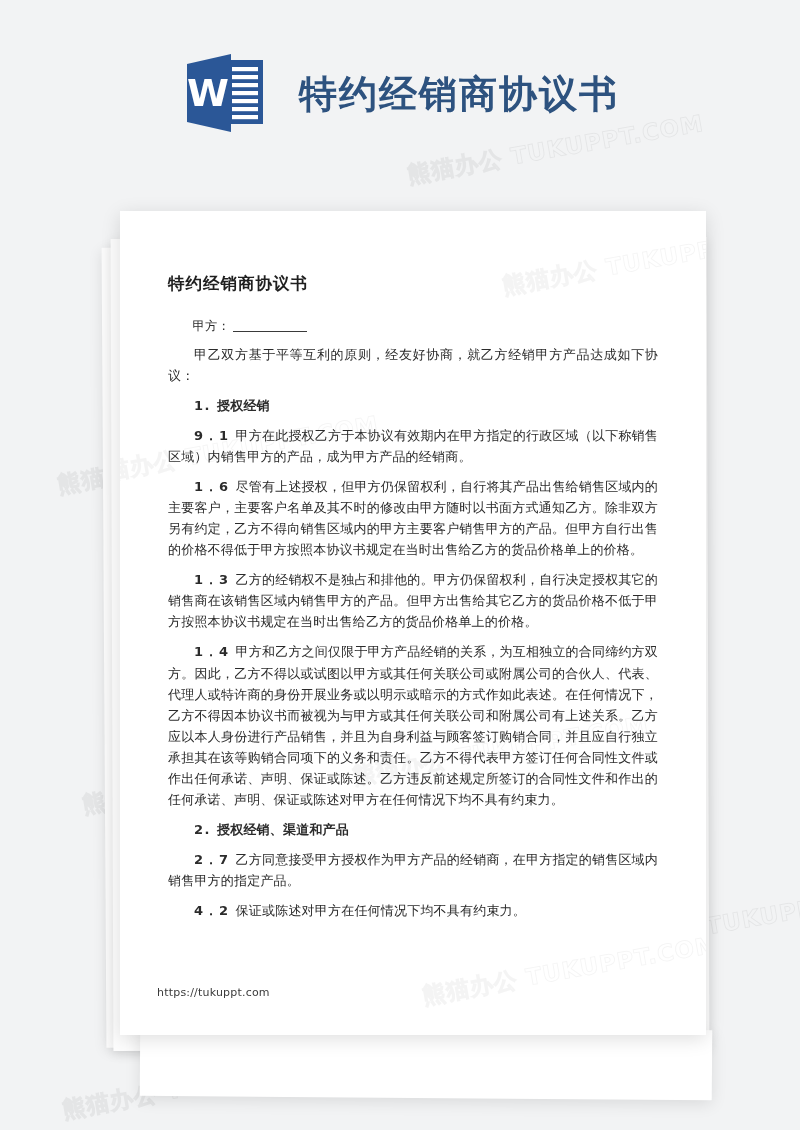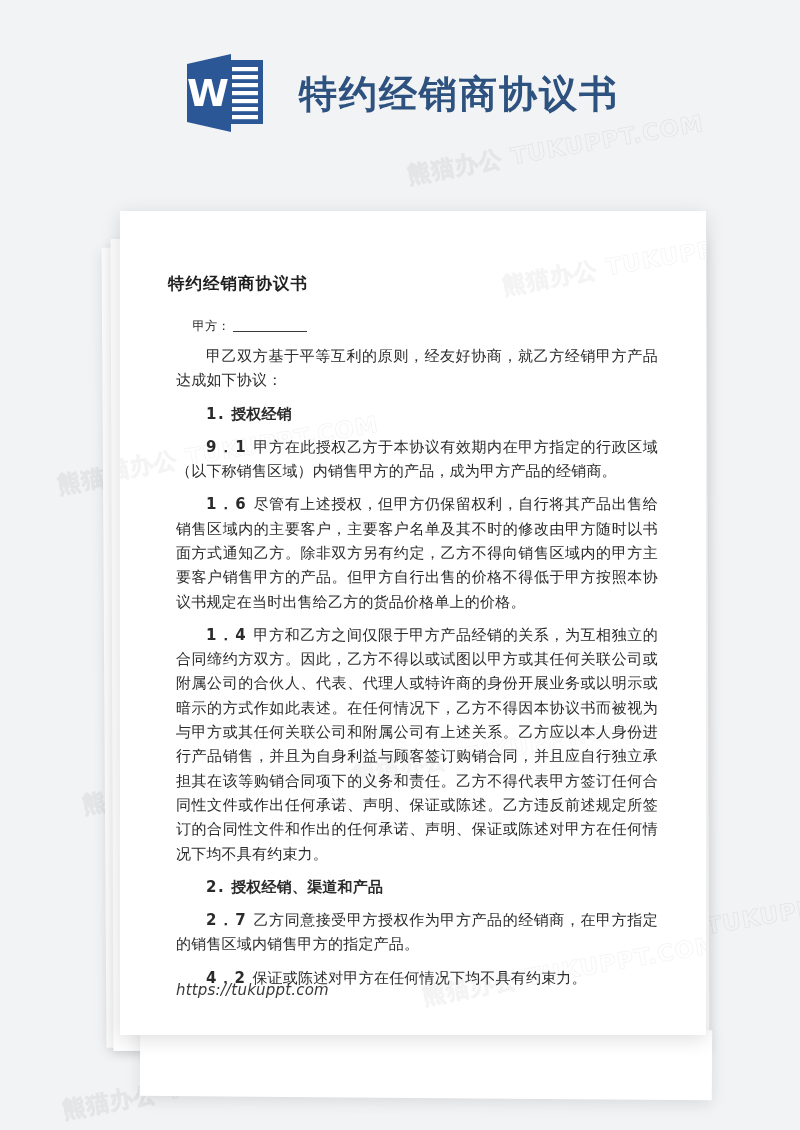--- a/index.html
+++ b/index.html
@@ -137,26 +137,25 @@
   }
   #doc-title {
     font-family: "DejaVu Sans", "Liberation Sans", sans-serif;
     font-size: 16.5px;
     font-weight: 700;
     color: #1f1f1f;
     letter-spacing: 1px;
     margin-bottom: 22px;
   }
   .para {
-    font-size: 15px;
+    font-size: 13px;
     line-height: 1.62;
     text-align: justify;
     margin-bottom: 9px;
     letter-spacing: 0.2px;
-    margin-left: 8px;
   }
   .para.indent {
     text-indent: 2em;
   }
   .para.heading {
     font-weight: 700;
     text-indent: 2em;
   }
   .para.num {
     text-indent: 2em;
@@ -176,28 +175,27 @@
   }
   .field-row {
     font-size: 12.3px;
     line-height: 1.62;
     text-indent: 2em;
     margin-bottom: 7px;
     letter-spacing: 0.2px;
   }
   #doc-footer {
     position: absolute;
-    left: 56px;
+    left: 37px;
     bottom: 36px;
     font-family: "DejaVu Sans", "Liberation Sans", sans-serif;
-    font-size: 15px;
+    font-size: 11px;
     color: #3a3a3a;
     letter-spacing: 0.2px;
     z-index: 3;
-    font-style: italic;
   }
   
   #doc-watermarks {
     position: absolute;
     inset: 0;
     overflow: hidden;
     pointer-events: none;
     z-index: 1;
   }
   #doc-watermarks .wm {
@@ -247,20 +245,23 @@
         </div>
 
         <div class="para num">
           <span class="num-label">9．1</span><span>甲方在此授权乙方于本协议有效期内在甲方指定的行政区域（以下称销售区域）内销售甲方的产品，成为甲方产品的经销商。</span>
         </div>
 
         <div class="para num">
           <span class="num-label">1．6</span><span>尽管有上述授权，但甲方仍保留权利，自行将其产品出售给销售区域内的主要客户，主要客户名单及其不时的修改由甲方随时以书面方式通知乙方。除非双方另有约定，乙方不得向销售区域内的甲方主要客户销售甲方的产品。但甲方自行出售的价格不得低于甲方按照本协议书规定在当时出售给乙方的货品价格单上的价格。</span>
         </div>
 
+        <div class="para num">
+          <span class="num-label">1．3</span><span>乙方的经销权不是独占和排他的。甲方仍保留权利，自行决定授权其它的销售商在该销售区域内销售甲方的产品。但甲方出售给其它乙方的货品价格不低于甲方按照本协议书规定在当时出售给乙方的货品价格单上的价格。</span>
+        </div>
 
         <div class="para num">
           <span class="num-label">1．4</span><span>甲方和乙方之间仅限于甲方产品经销的关系，为互相独立的合同缔约方双方。因此，乙方不得以或试图以甲方或其任何关联公司或附属公司的合伙人、代表、代理人或特许商的身份开展业务或以明示或暗示的方式作如此表述。在任何情况下，乙方不得因本协议书而被视为与甲方或其任何关联公司和附属公司有上述关系。乙方应以本人身份进行产品销售，并且为自身利益与顾客签订购销合同，并且应自行独立承担其在该等购销合同项下的义务和责任。乙方不得代表甲方签订任何合同性文件或作出任何承诺、声明、保证或陈述。乙方违反前述规定所签订的合同性文件和作出的任何承诺、声明、保证或陈述对甲方在任何情况下均不具有约束力。</span>
         </div>
 
         <div class="para heading">
           <span class="num-label">2.</span><span>授权经销、渠道和产品</span>
         </div>
 
         <div class="para num">

